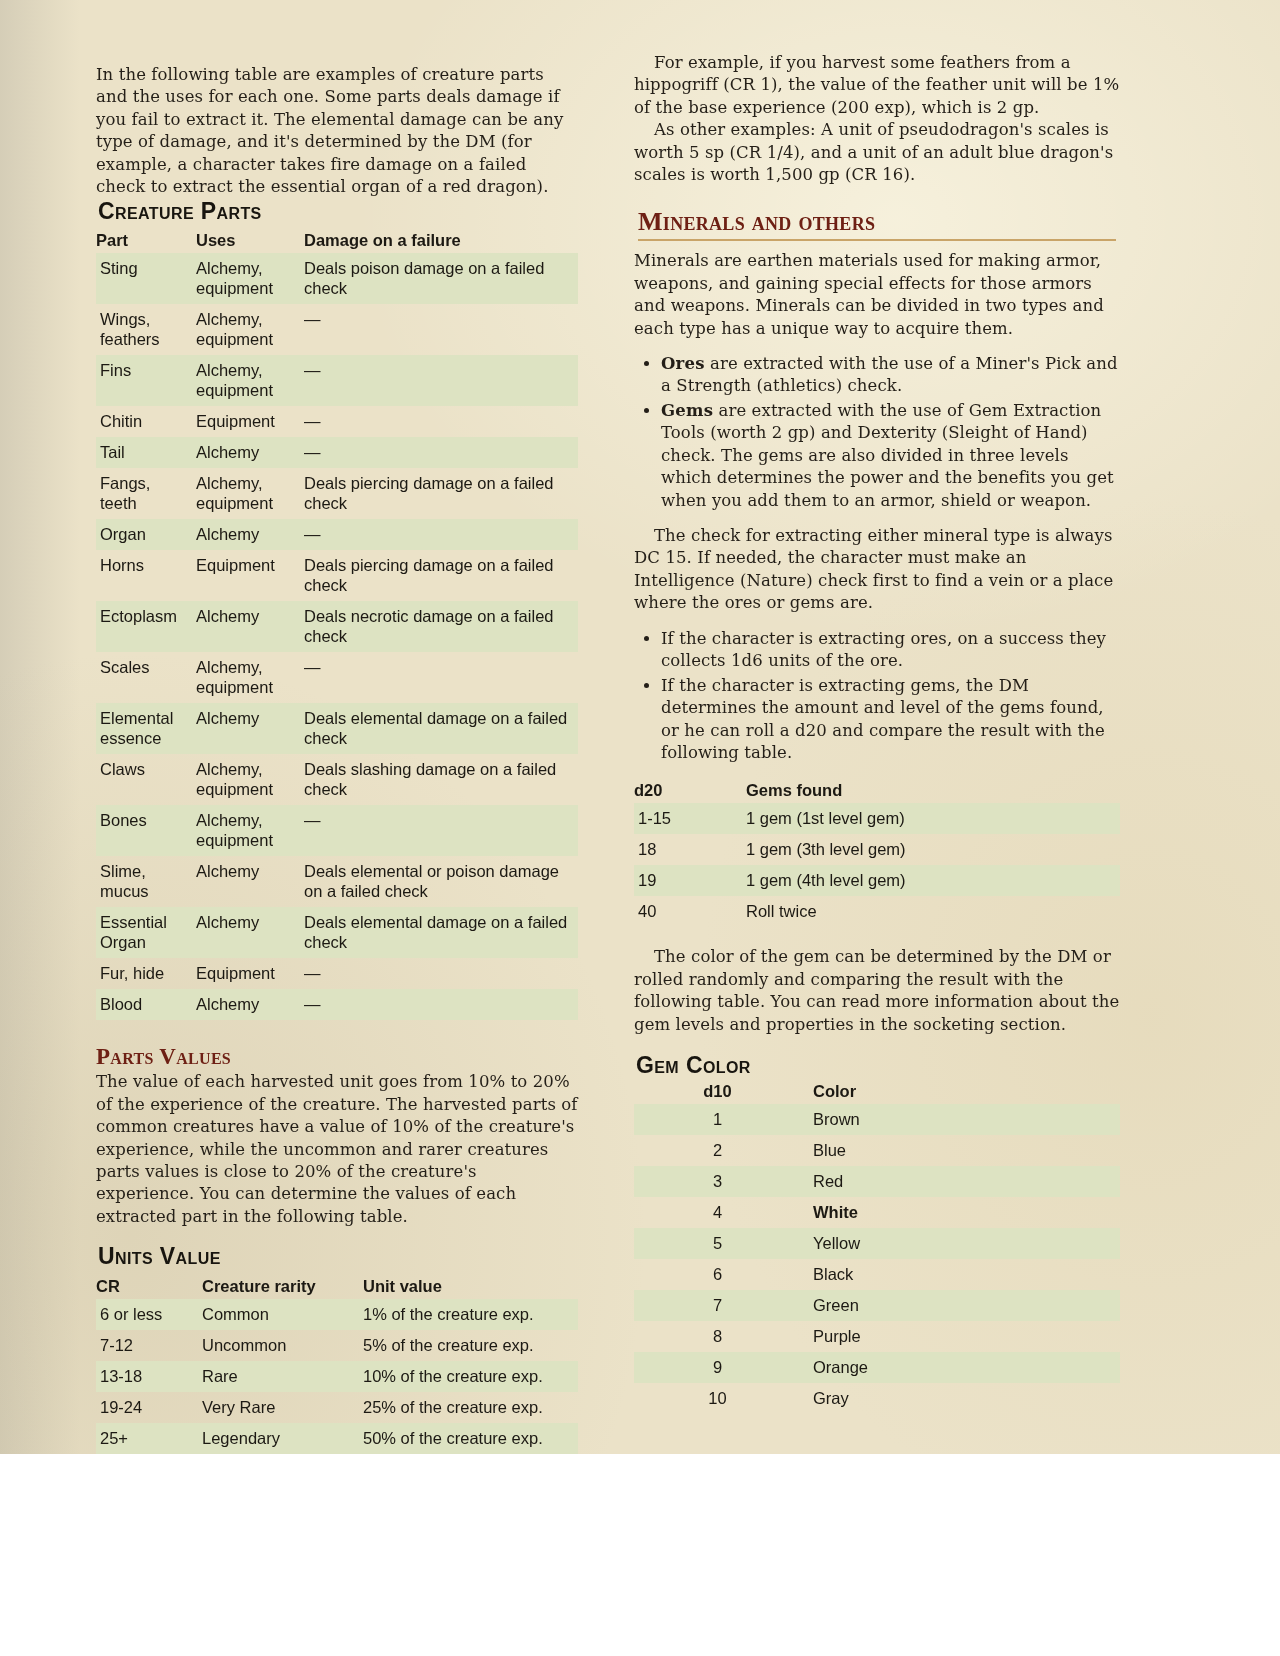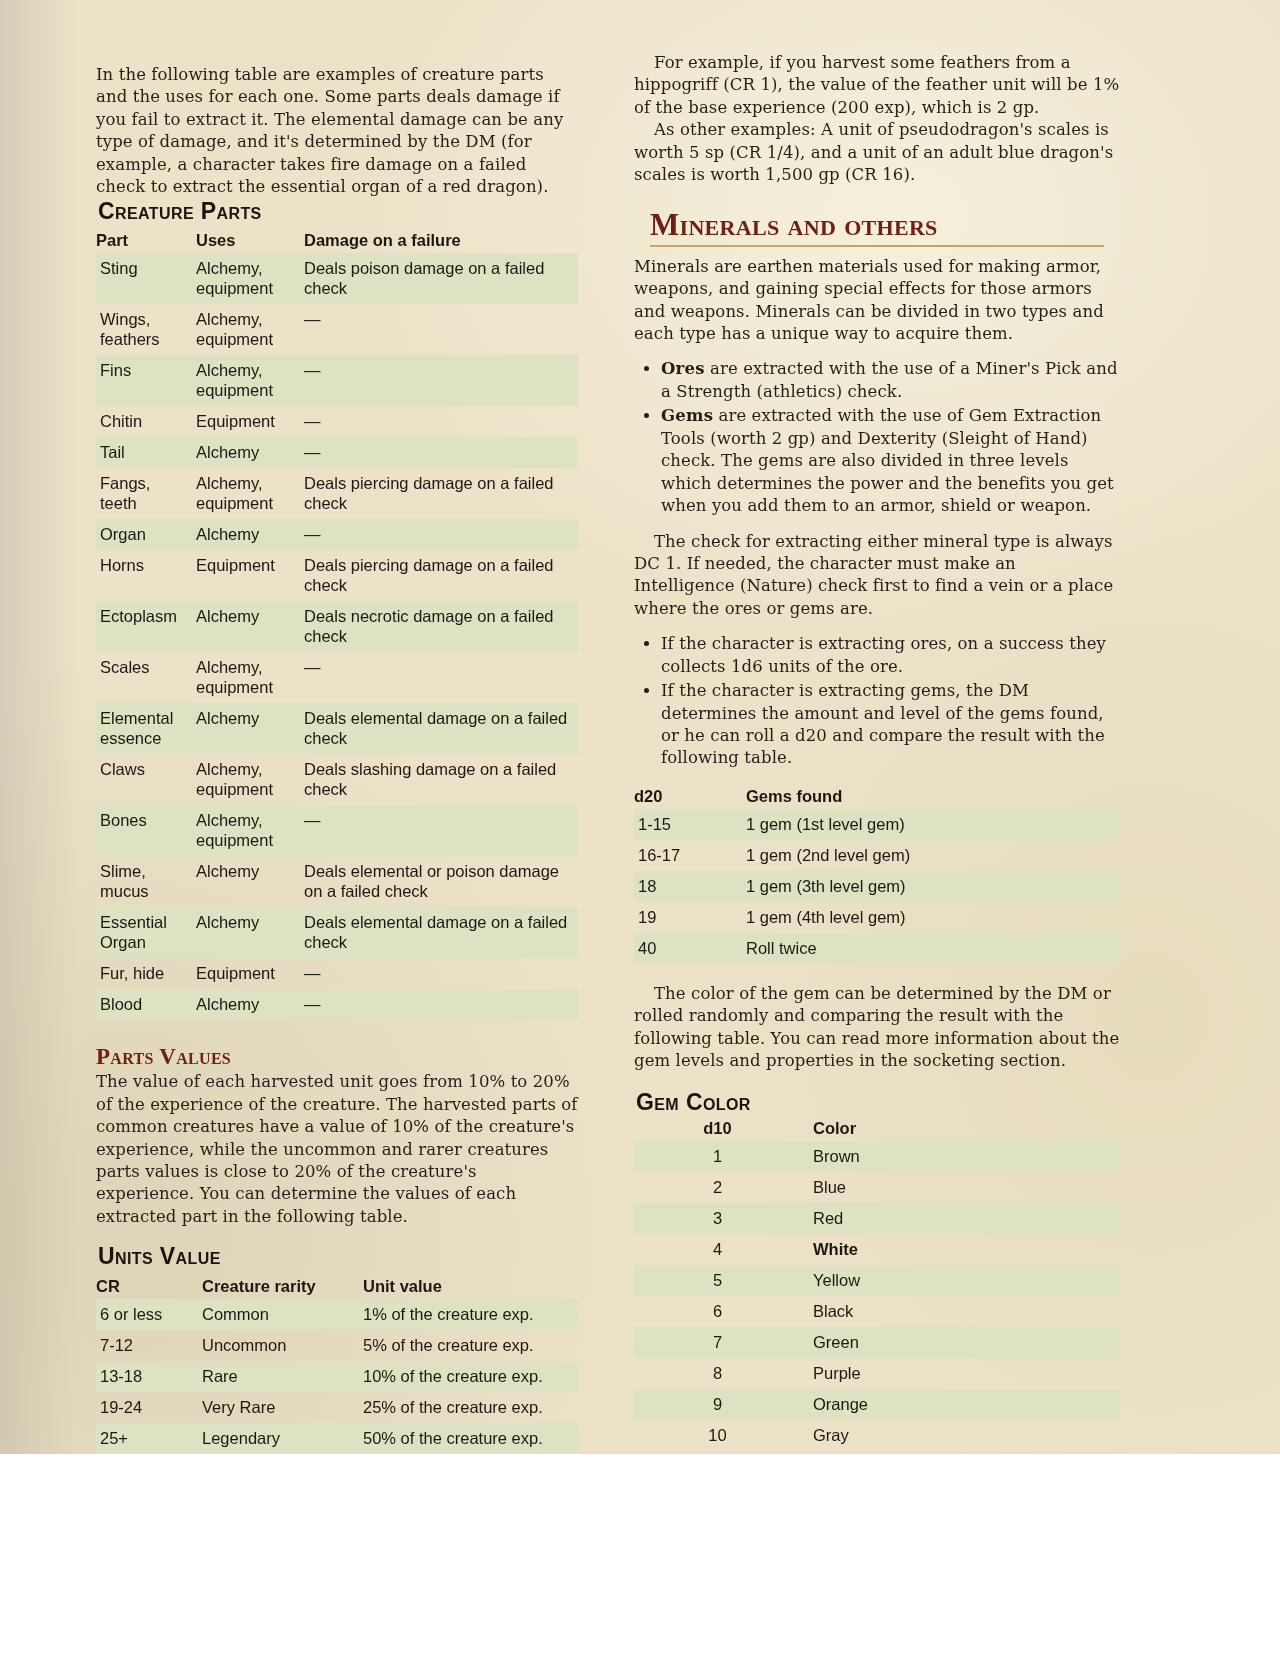--- a/index.html
+++ b/index.html
@@ -45,22 +45,22 @@
     font-family:"Liberation Serif","DejaVu Serif",serif;
     font-variant:small-caps;
     font-weight:700;
     font-size:23px;
     letter-spacing:.3px;
     color:#6e2014;
     line-height:1.1;
     margin:0 0 2px 0;
   }
   .big-title{
-    font-size:31px;
-    margin:16px;
+    font-size:26px;
+    margin:4px;
     padding-bottom:3px;
     border-bottom:2px solid #c9a468;
   }
 
   
   .tbl{font-family:"Liberation Sans","DejaVu Sans",sans-serif;font-size:16.5px;line-height:20px;color:#1c1913;}
   .tr{display:grid;}
   .th{font-weight:700;padding:3px 8px 3px 0;}
   .td{padding:5px 8px 6px 0;}
   .tbody > div:nth-of-type(odd){background:#dde3c2;}
@@ -275,45 +275,41 @@
     <h2 class="section-title big-title" style="margin-top:21px;margin-bottom:9px;">Minerals and others</h2>
     <p class="body">Minerals are earthen materials used for making armor, weapons, and gaining special effects for those armors and weapons. Minerals can be divided in two types and each type has a unique way to acquire them.</p>
 
     <ul class="bullets">
 
         <li><b>Ores</b><span> are extracted with the use of a Miner's Pick and a Strength (athletics) check.</span></li>
 
         <li><b>Gems</b><span> are extracted with the use of Gem Extraction Tools (worth 2 gp) and Dexterity (Sleight of Hand) check. The gems are also divided in three levels which determines the power and the benefits you get when you add them to an armor, shield or weapon.</span></li>
       </ul>
 
-    <p class="body indent">The check for extracting either mineral type is always DC 1. If needed, the character must make an Intelligence (Nature) check first to find a vein or a place where the ores or gems are.</p>
+    <p class="body indent">The check for extracting either mineral type is always DC 15. If needed, the character must make an Intelligence (Nature) check first to find a vein or a place where the ores or gems are.</p>
 
     <ul class="bullets">
 
         <li><b></b><span>If the character is extracting ores, on a success they collects 1d6 units of the ore.</span></li>
 
         <li><b></b><span>If the character is extracting gems, the DM determines the amount and level of the gems found, or he can roll a d20 and compare the result with the following table.</span></li>
       </ul>
 
     <div class="tbl d20" style="margin-top:3px;">
       <div class="tr">
         <div class="th">d20</div>
         <div class="th">Gems found</div>
       </div>
       <div class="tbody">
 
           <div class="tr">
             <div class="td td-first">1-15</div>
             <div class="td">1 gem (1st level gem)</div>
           </div>
 
-          <div class="tr">
-            <div class="td td-first">16-17</div>
-            <div class="td">1 gem (2nd level gem)</div>
-          </div>
 
           <div class="tr">
             <div class="td td-first">18</div>
             <div class="td">1 gem (3th level gem)</div>
           </div>
 
           <div class="tr">
             <div class="td td-first">19</div>
             <div class="td">1 gem (4th level gem)</div>
           </div>

